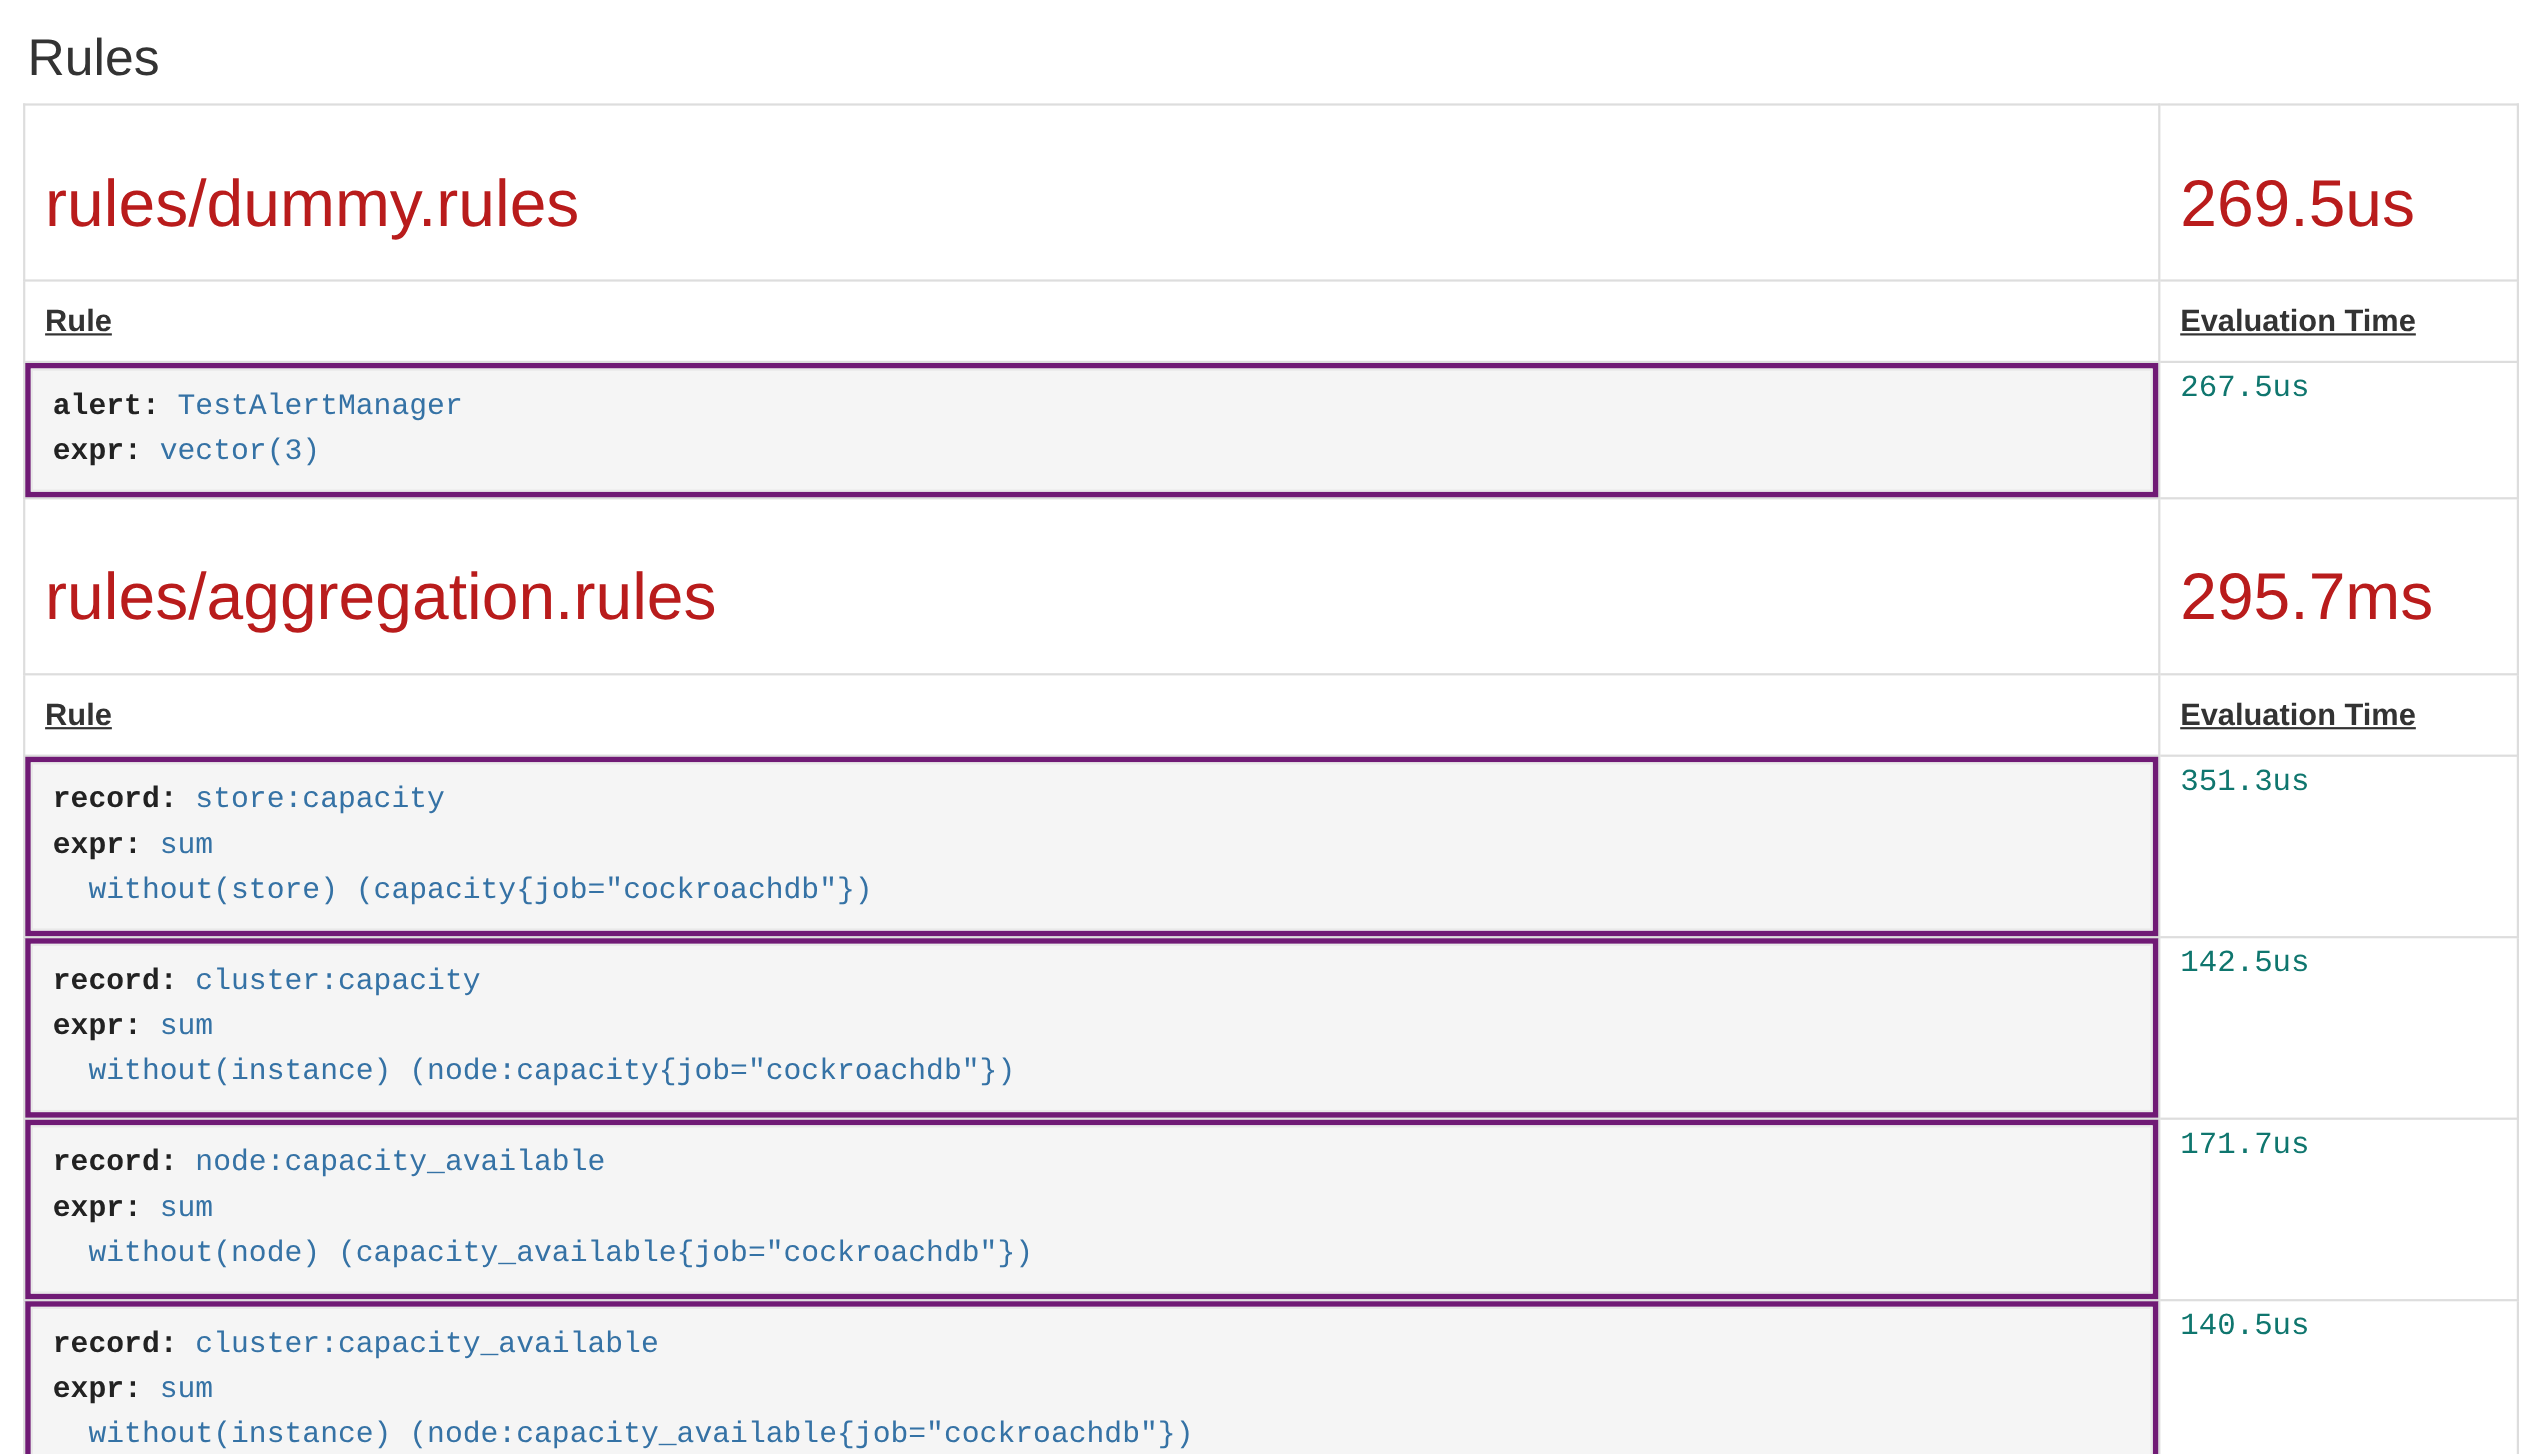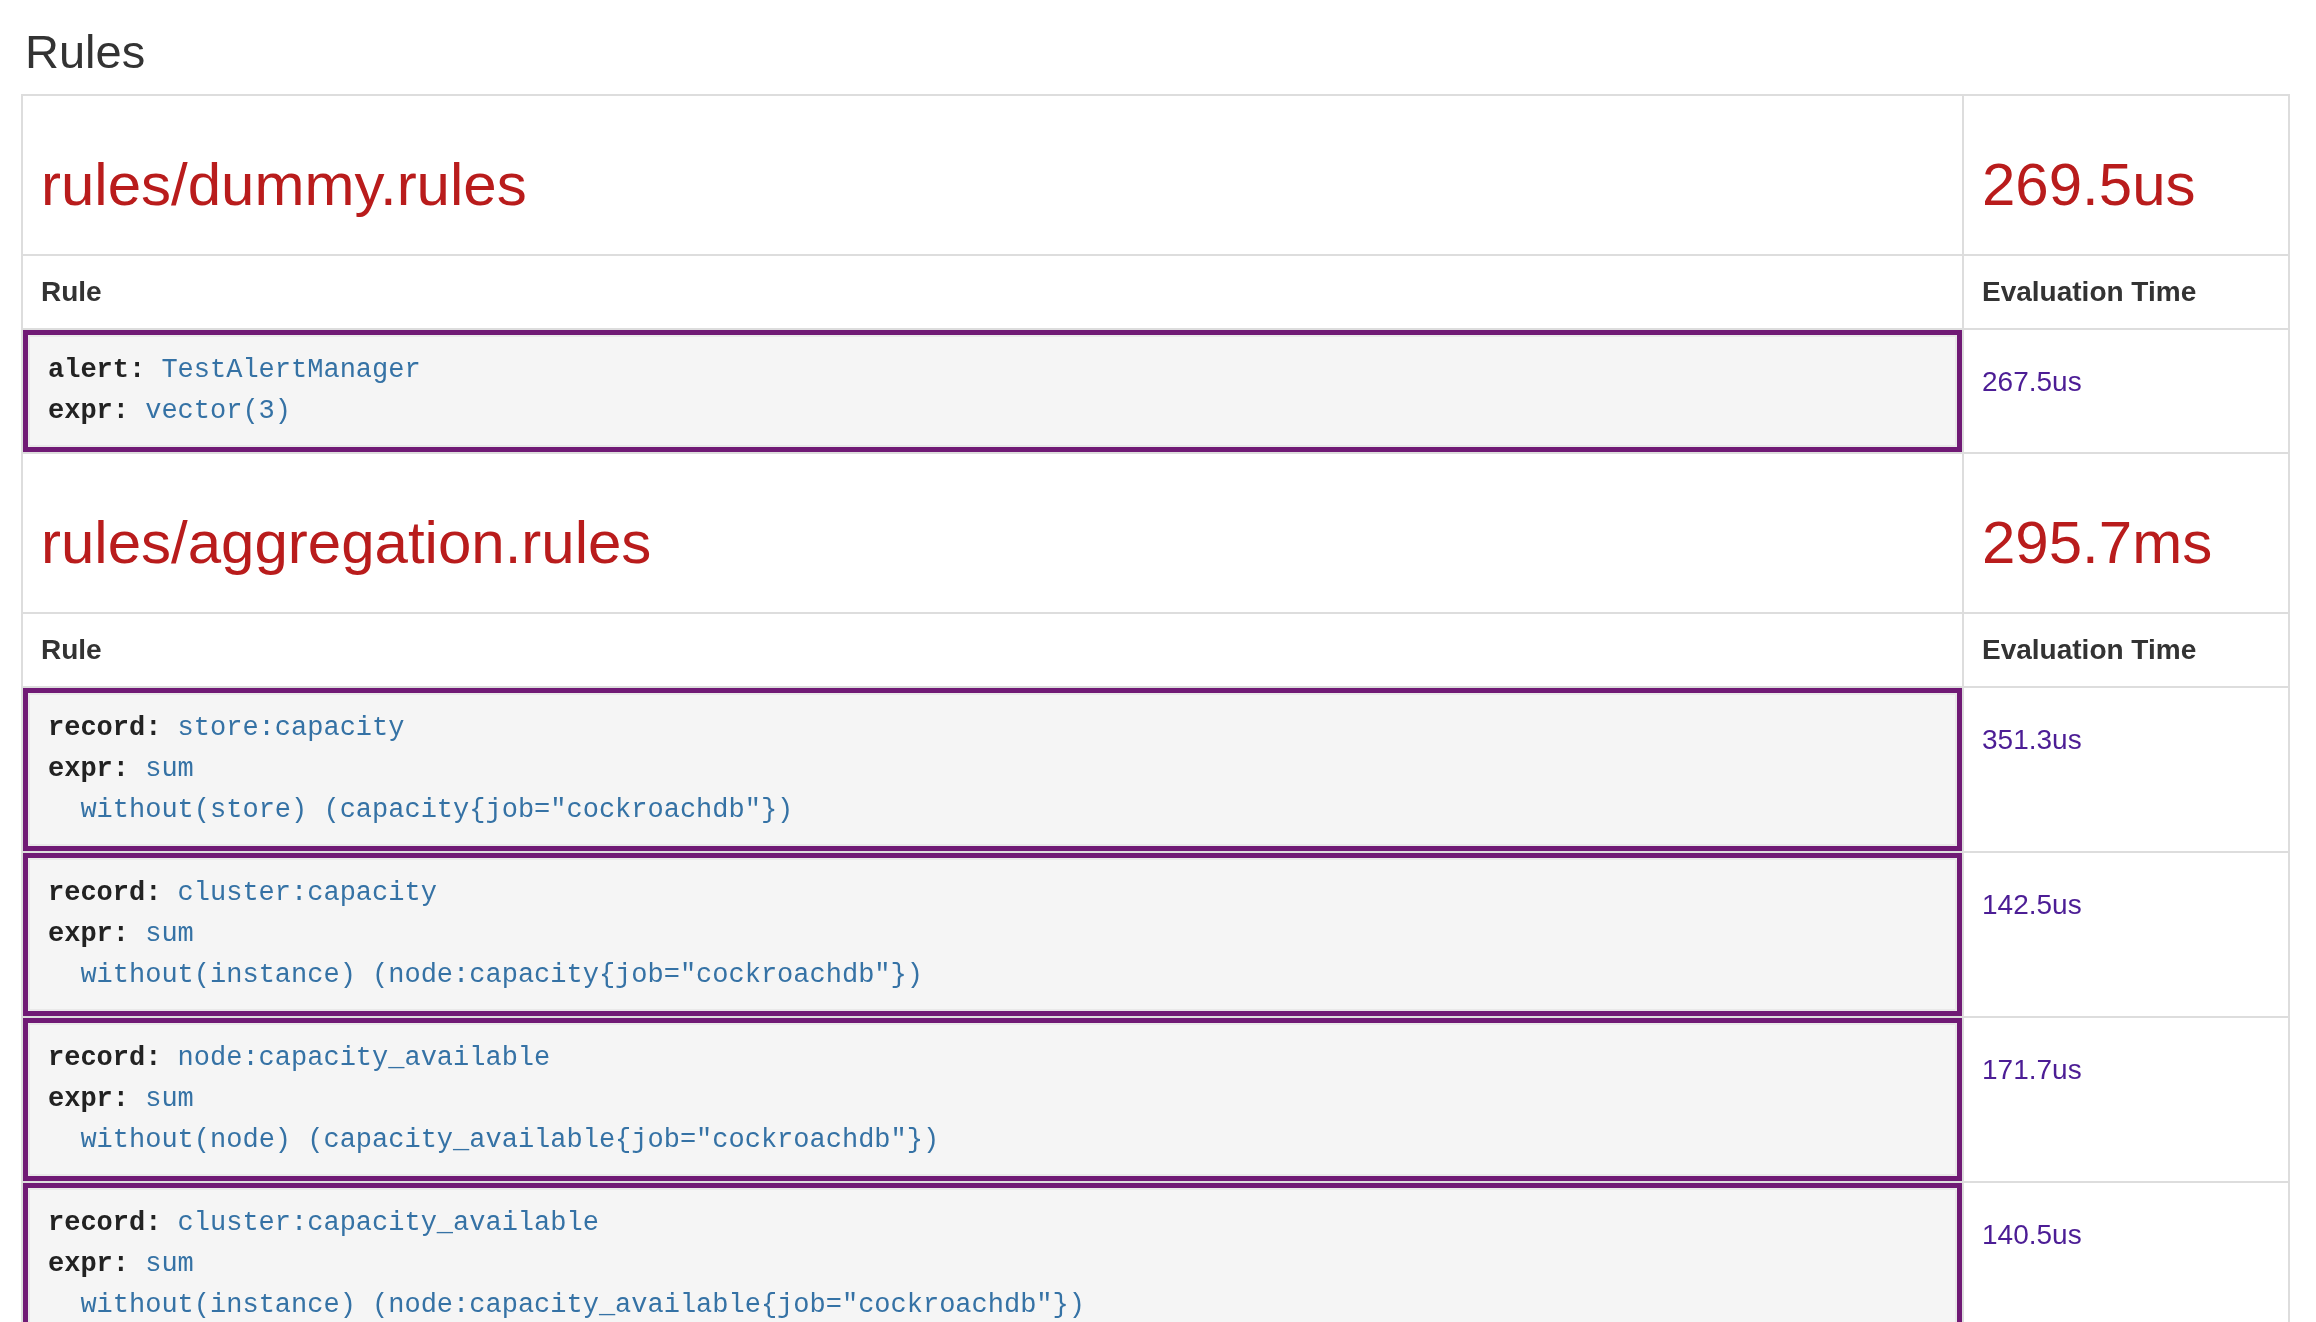--- a/index.html
+++ b/index.html
@@ -49,20 +49,21 @@
     margin: 40px 0 20px 0;
   }
 
   
   td.col-header {
     font-weight: bold;
     font-size: 28px;
     line-height: 40px;
     padding: 16px 18px;
     background: #ffffff;
+    text-decoration: underline;
   }
 
   
   td.rule-cell {
     padding: 5px;
     background: #701a75;
   }
   .rule-block {
     background: #f5f5f5;
     border: 2px solid #e9e9e9;
@@ -77,25 +78,26 @@
     font-weight: bold;
     color: #222222;
   }
   .code-key:not(:empty) { margin-right: 0.6em; }
   a.code-value {
     color: #3572a5;
     text-decoration: none;
     cursor: pointer;
   }
   td.time-cell {
-    padding: 32px 18px;
+    padding: 4px 18px;
     font-size: 28px;
     line-height: 40px;
-    color: #4c1d95;
+    color: #0f766e;
     background: #ffffff;
+    font-family: Liberation Mono, monospace;
   }
 </style>
 </head>
 <body>
 
 <h1 class="page-title">Rules</h1>
 
 <table class="rules-table">
   <colgroup>
     <col class="col-rule">

